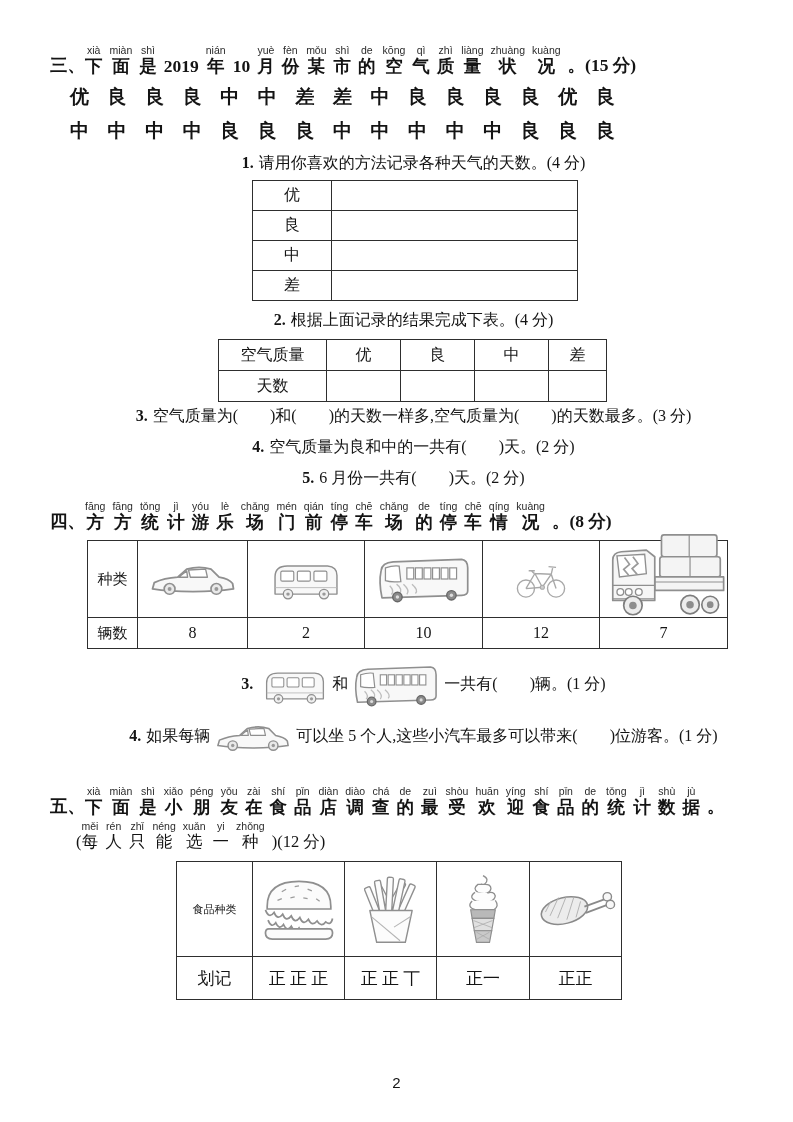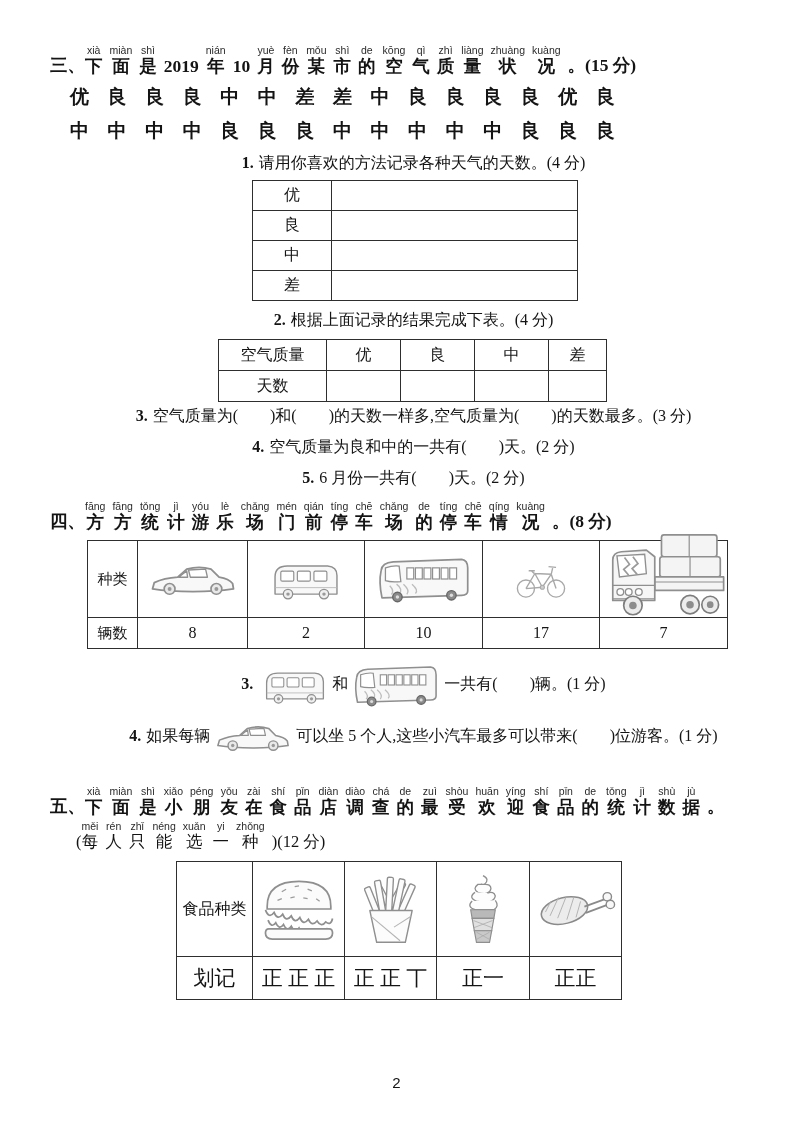--- a/index.html
+++ b/index.html
@@ -51,22 +51,22 @@
   .record-table { margin:5px 0 0 202px; }
   .record-table td { height:29px; font-size:16.5px; }
   .summary-table { margin:7px 0 0 168px;font-family:Liberation Serif, serif; }
   .summary-table td { height:30px; font-size:16px; }
   .vehicle-table { margin:7px 0 0 37px; }
   .vehicle-table .row-icons td { height:76px; }
   .vehicle-table .row-counts td { height:30px; }
   .vehicle-table .lab { font-size:15px; }
   .food-table { margin:9px 0 0 126px; }
   .food-table .row-icons td { height:94px; }
-  .food-table .row-tally td { height:42px; font-size:21px; }
-  .food-table .lab { font-size:16px; }
+  .food-table .row-tally td { height:42px; font-size:17px; }
+  .food-table .lab { font-size:11px; }
 
   .veh-icon,.food-icon { display:inline-block; vertical-align:middle; }
   .i-car { width:92px; height:36px; }
   .i-van { width:72px; height:48px; }
   .i-bus { width:96px; height:52px; }
   .i-bike { width:52px; height:48px; }
   .i-truck { width:126px; height:92px; margin-top:-14px; margin-bottom:-3px; }
   .i-burger { width:86px; height:72px; }
   .i-fries { width:68px; height:80px; }
   .i-icecream { width:42px; height:84px; }
@@ -517,21 +517,21 @@
               </svg></td>
         <td><svg class="veh-icon i-truck">
                 <use href="#truck-icon"></use>
               </svg></td>
       </tr>
       <tr class="row-counts">
         <td class="lab">辆数</td>
         <td>8</td>
         <td>2</td>
         <td>10</td>
-        <td>17</td>
+        <td>12</td>
         <td>7</td>
       </tr>
     </tbody>
       </table>
 
     <div class="q q3row">
       <span class="qnum">3.</span><svg class="qicon i-van-s">
           <use href="#van-icon"></use>
         </svg><span>和</span><svg class="qicon i-bus-s">
           <use href="#bus-icon"></use>

